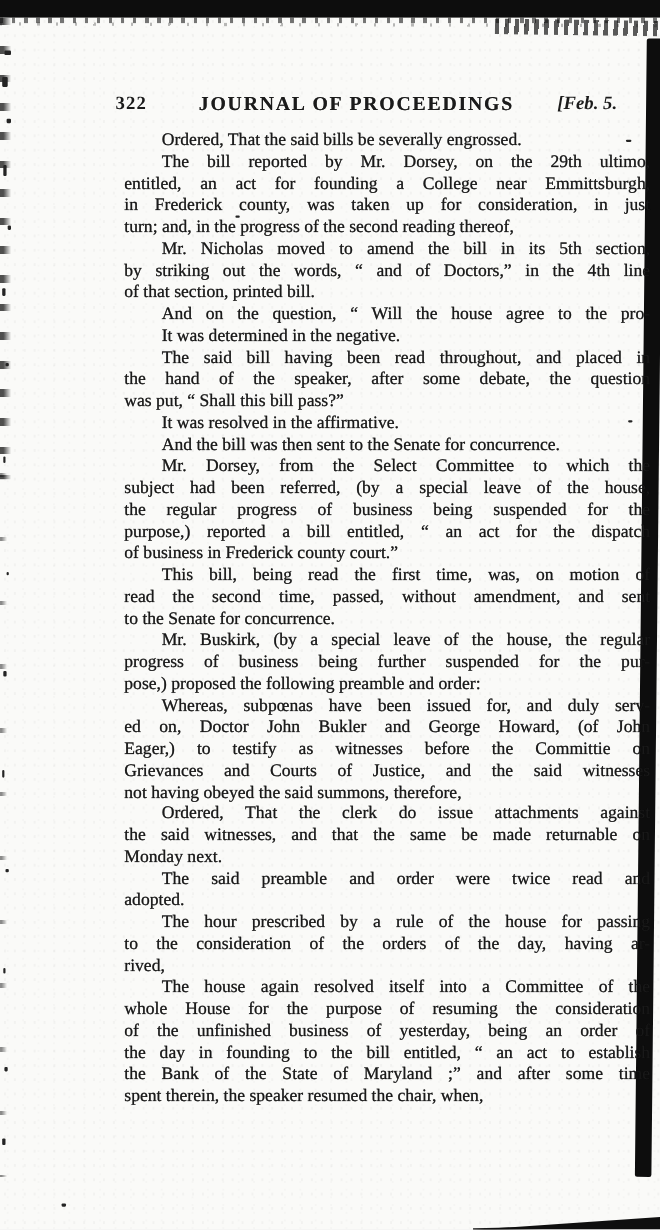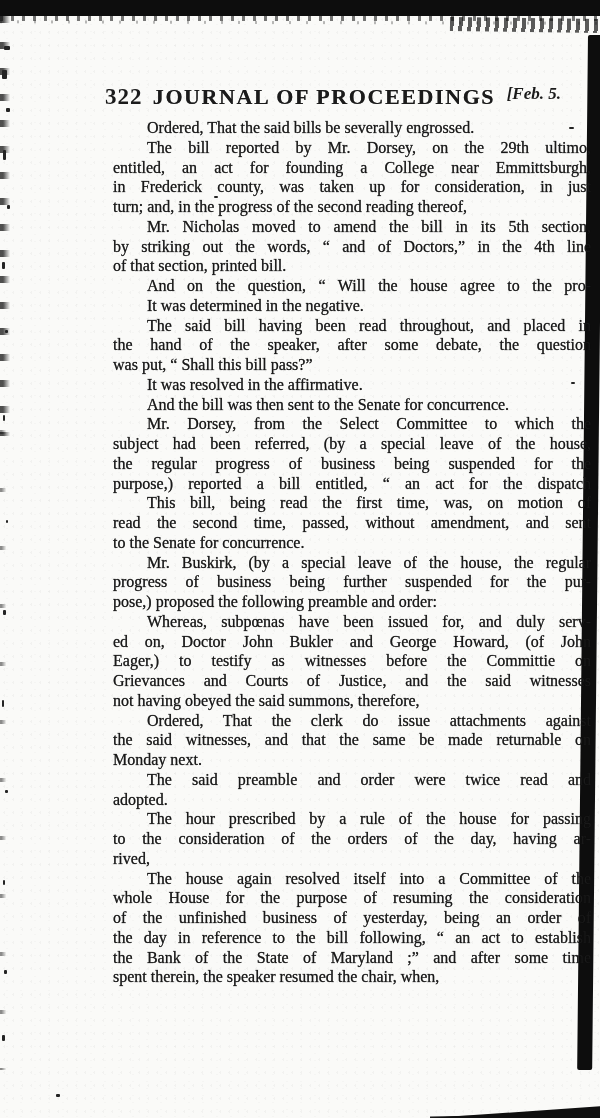--- a/index.html
+++ b/index.html
@@ -32,22 +32,22 @@
     -webkit-mask-image:linear-gradient(90deg,#000 20%,transparent 80%);
             mask-image:linear-gradient(90deg,#000 20%,transparent 80%);}
   .edge-right{position:absolute;top:35px;right:-3px;width:15px;height:1035px;
     background:var(--edge,#0d0d0d);transform:rotate(.6deg);transform-origin:top center;border-radius:2px;}
   .edge-bottom-line{position:absolute;bottom:3px;left:430px;right:0;height:2px;background:#1d1d1d;transform:rotate(-1.2deg);transform-origin:right center;}
   .edge-bottom-wedge{position:absolute;bottom:0;right:0;width:170px;height:15px;background:#0f0f0f;
     clip-path:polygon(0 100%, 100% 22%, 100% 100%);}
   .speck{position:absolute;background:#242424;border-radius:1px;}
   
   .running-head{position:absolute;left:85px;top:84px;width:478px;height:22px;font-weight:bold;}
-  .pagenum{position:absolute;left:20px;top:0;font-size:23px;letter-spacing:1px;}
-  .title{position:absolute;left:50%;transform:translateX(-50%);top:0;font-size:22px;letter-spacing:1.6px;white-space:nowrap;
+  .pagenum{position:absolute;left:20px;top:0;font-size:17px;letter-spacing:1px;}
+  .title{position:absolute;left:50%;transform:translateX(-50%);top:0;font-size:18px;letter-spacing:1.6px;white-space:nowrap;
     text-shadow:0 0 .6px rgba(0,0,0,.6);}
   .datehead{position:absolute;right:2px;top:0;font-size:17px;font-style:italic;white-space:nowrap;}
   
   .body-text{position:absolute;left:85px;top:118px;width:478px;margin-left:28px;}
   .line{font-size:16px;line-height:19.75px;text-align:justify;text-align-last:justify;white-space:nowrap;
     text-shadow:0 0 .5px rgba(10,10,10,.55);-webkit-text-stroke:.3px rgba(20,20,20,.5);}
   .line.last{text-align-last:left;}
   .line.indent{text-indent:34px;}
 </style>
 </head>
@@ -104,20 +104,21 @@
       <div class="line indent last">It was determined in the negative.</div>
       <div class="line indent">The said bill having been read throughout, and placed in</div>
       <div class="line">the hand of the speaker, after some debate, the question</div>
       <div class="line last">was put, “ Shall this bill pass?”</div>
       <div class="line indent last">It was resolved in the affirmative.</div>
       <div class="line indent last">And the bill was then sent to the Senate for concurrence.</div>
       <div class="line indent">Mr. Dorsey, from the Select Committee to which the</div>
       <div class="line">subject had been referred, (by a special leave of the house,</div>
       <div class="line">the regular progress of business being suspended for the</div>
       <div class="line">purpose,) reported a bill entitled, “ an act for the dispatch</div>
+      <div class="line last">of business in Frederick county court.”</div>
       <div class="line indent">This bill, being read the first time, was, on motion of</div>
       <div class="line">read the second time, passed, without amendment, and sent</div>
       <div class="line last">to the Senate for concurrence.</div>
       <div class="line indent">Mr. Buskirk, (by a special leave of the house, the regular</div>
       <div class="line">progress of business being further suspended for the pur-</div>
       <div class="line last">pose,) proposed the following preamble and order:</div>
       <div class="line indent">Whereas, subpœnas have been issued for, and duly serv-</div>
       <div class="line">ed on, Doctor John Bukler and George Howard, (of John</div>
       <div class="line">Eager,) to testify as witnesses before the Committie on</div>
       <div class="line">Grievances and Courts of Justice, and the said witnesses</div>
@@ -126,18 +127,18 @@
       <div class="line">the said witnesses, and that the same be made returnable on</div>
       <div class="line last">Monday next.</div>
       <div class="line indent">The said preamble and order were twice read and</div>
       <div class="line last">adopted.</div>
       <div class="line indent">The hour prescribed by a rule of the house for passing</div>
       <div class="line">to the consideration of the orders of the day, having ar-</div>
       <div class="line last">rived,</div>
       <div class="line indent">The house again resolved itself into a Committee of the</div>
       <div class="line">whole House for the purpose of resuming the consideration</div>
       <div class="line">of the unfinished business of yesterday, being an order of</div>
-      <div class="line">the day in reference to the bill following, “ an act to establish</div>
+      <div class="line">the day in founding to the bill entitled, “ an act to establish</div>
       <div class="line">the Bank of the State of Maryland ;” and after some time</div>
       <div class="line last">spent therein, the speaker resumed the chair, when,</div>
     </main>
 
 </div>
 
 </body></html>

